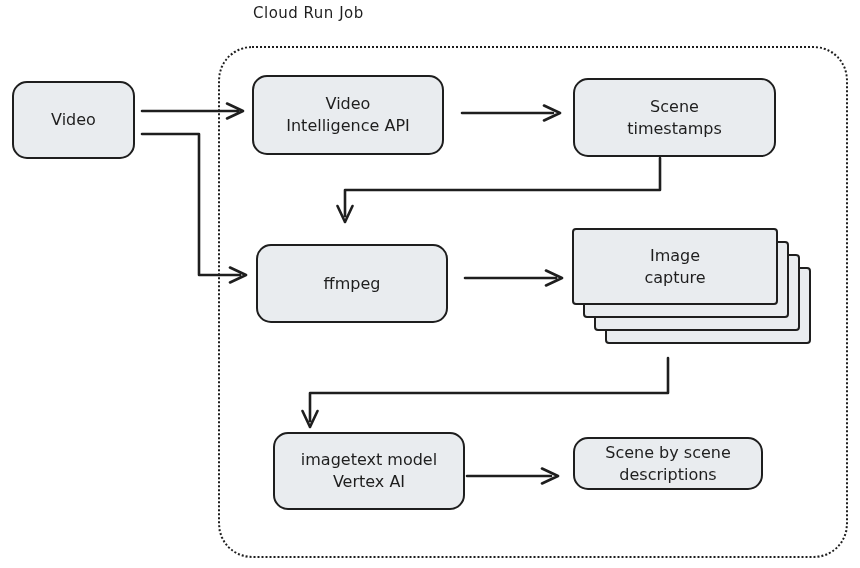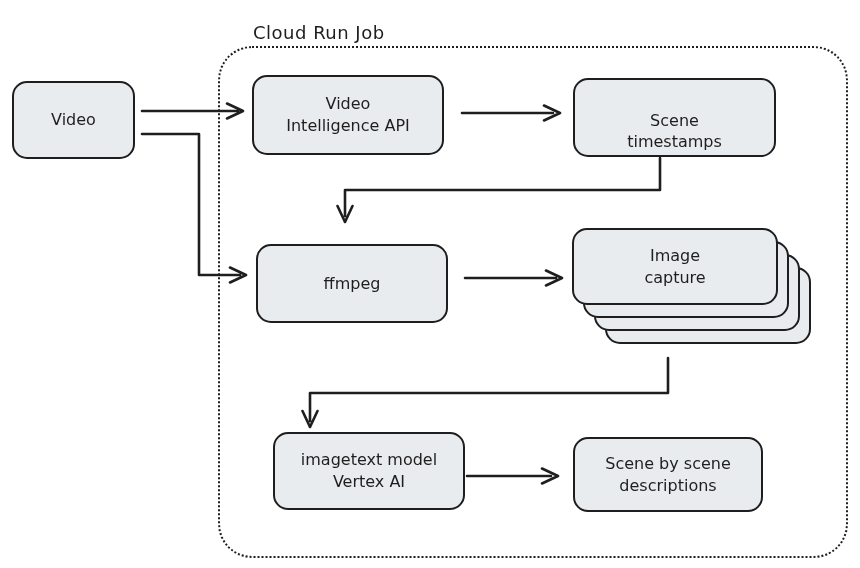--- a/index.html
+++ b/index.html
@@ -32,22 +32,22 @@
   .container-box {
     position: absolute;
     left: 218px; top: 46px;
     width: 630px; height: 512px;
     box-sizing: border-box;
     border: 2.5px dotted var(--stroke, #1e1e1e);
     border-radius: 34px;
   }
   .diagram-title {
     position: absolute;
-    left: 253px; top: 22px;
-    font-size: 18px;
+    left: 253px; top: 4px;
+    font-size: 15px;
     letter-spacing: 0.5px;
     white-space: nowrap;
   }
   .node {
     position: absolute;
     box-sizing: border-box;
     background: var(--node-fill, #e9ecef);
     border: 2.6px solid var(--stroke, #1e1e1e);
     border-radius: 15px;
     display: flex;
@@ -60,29 +60,29 @@
     line-height: 1.35;
     white-space: pre-line;
     padding: 2px 6px;
   }
   .stack-card {
     position: absolute;
     box-sizing: border-box;
     width: 206px; height: 77px;
     background: var(--node-fill, #e9ecef);
     border: 2.6px solid var(--stroke, #1e1e1e);
-    border-radius: 15px;
+    border-radius: 4px;
   }
   
   .n-video                 { left: 12px;  top: 81px;  width: 123px; height: 78px; }
   .n-video-intelligence    { left: 252px; top: 75px;  width: 192px; height: 80px; }
-  .n-scene-timestamps      { left: 573px; top: 78px;  width: 203px; height: 79px; align-items: flex-end; }
+  .n-scene-timestamps      { left: 573px; top: 78px;  width: 203px; height: 79px; }
   .n-ffmpeg                { left: 256px; top: 244px; width: 192px; height: 79px; }
   .n-imagetext-model       { left: 273px; top: 432px; width: 192px; height: 78px; }
-  .n-scene-descriptions    { left: 573px; top: 437px; width: 190px; height: 75px; }
+  .n-scene-descriptions    { left: 573px; top: 437px; width: 190px; height: 53px; }
   .stack-wrap              { position: absolute; left: 572px; top: 228px; width: 239px; height: 116px; }
   .stack-card.c4 { left: 33px; top: 39px; }
   .stack-card.c3 { left: 22px; top: 26px; }
   .stack-card.c2 { left: 11px; top: 13px; }
   .stack-card.c1 { left: 0;    top: 0; display: flex; align-items: center; justify-content: center; text-align: center; }
 </style>
 </head>
 <body>
 
 <div class="canvas">

